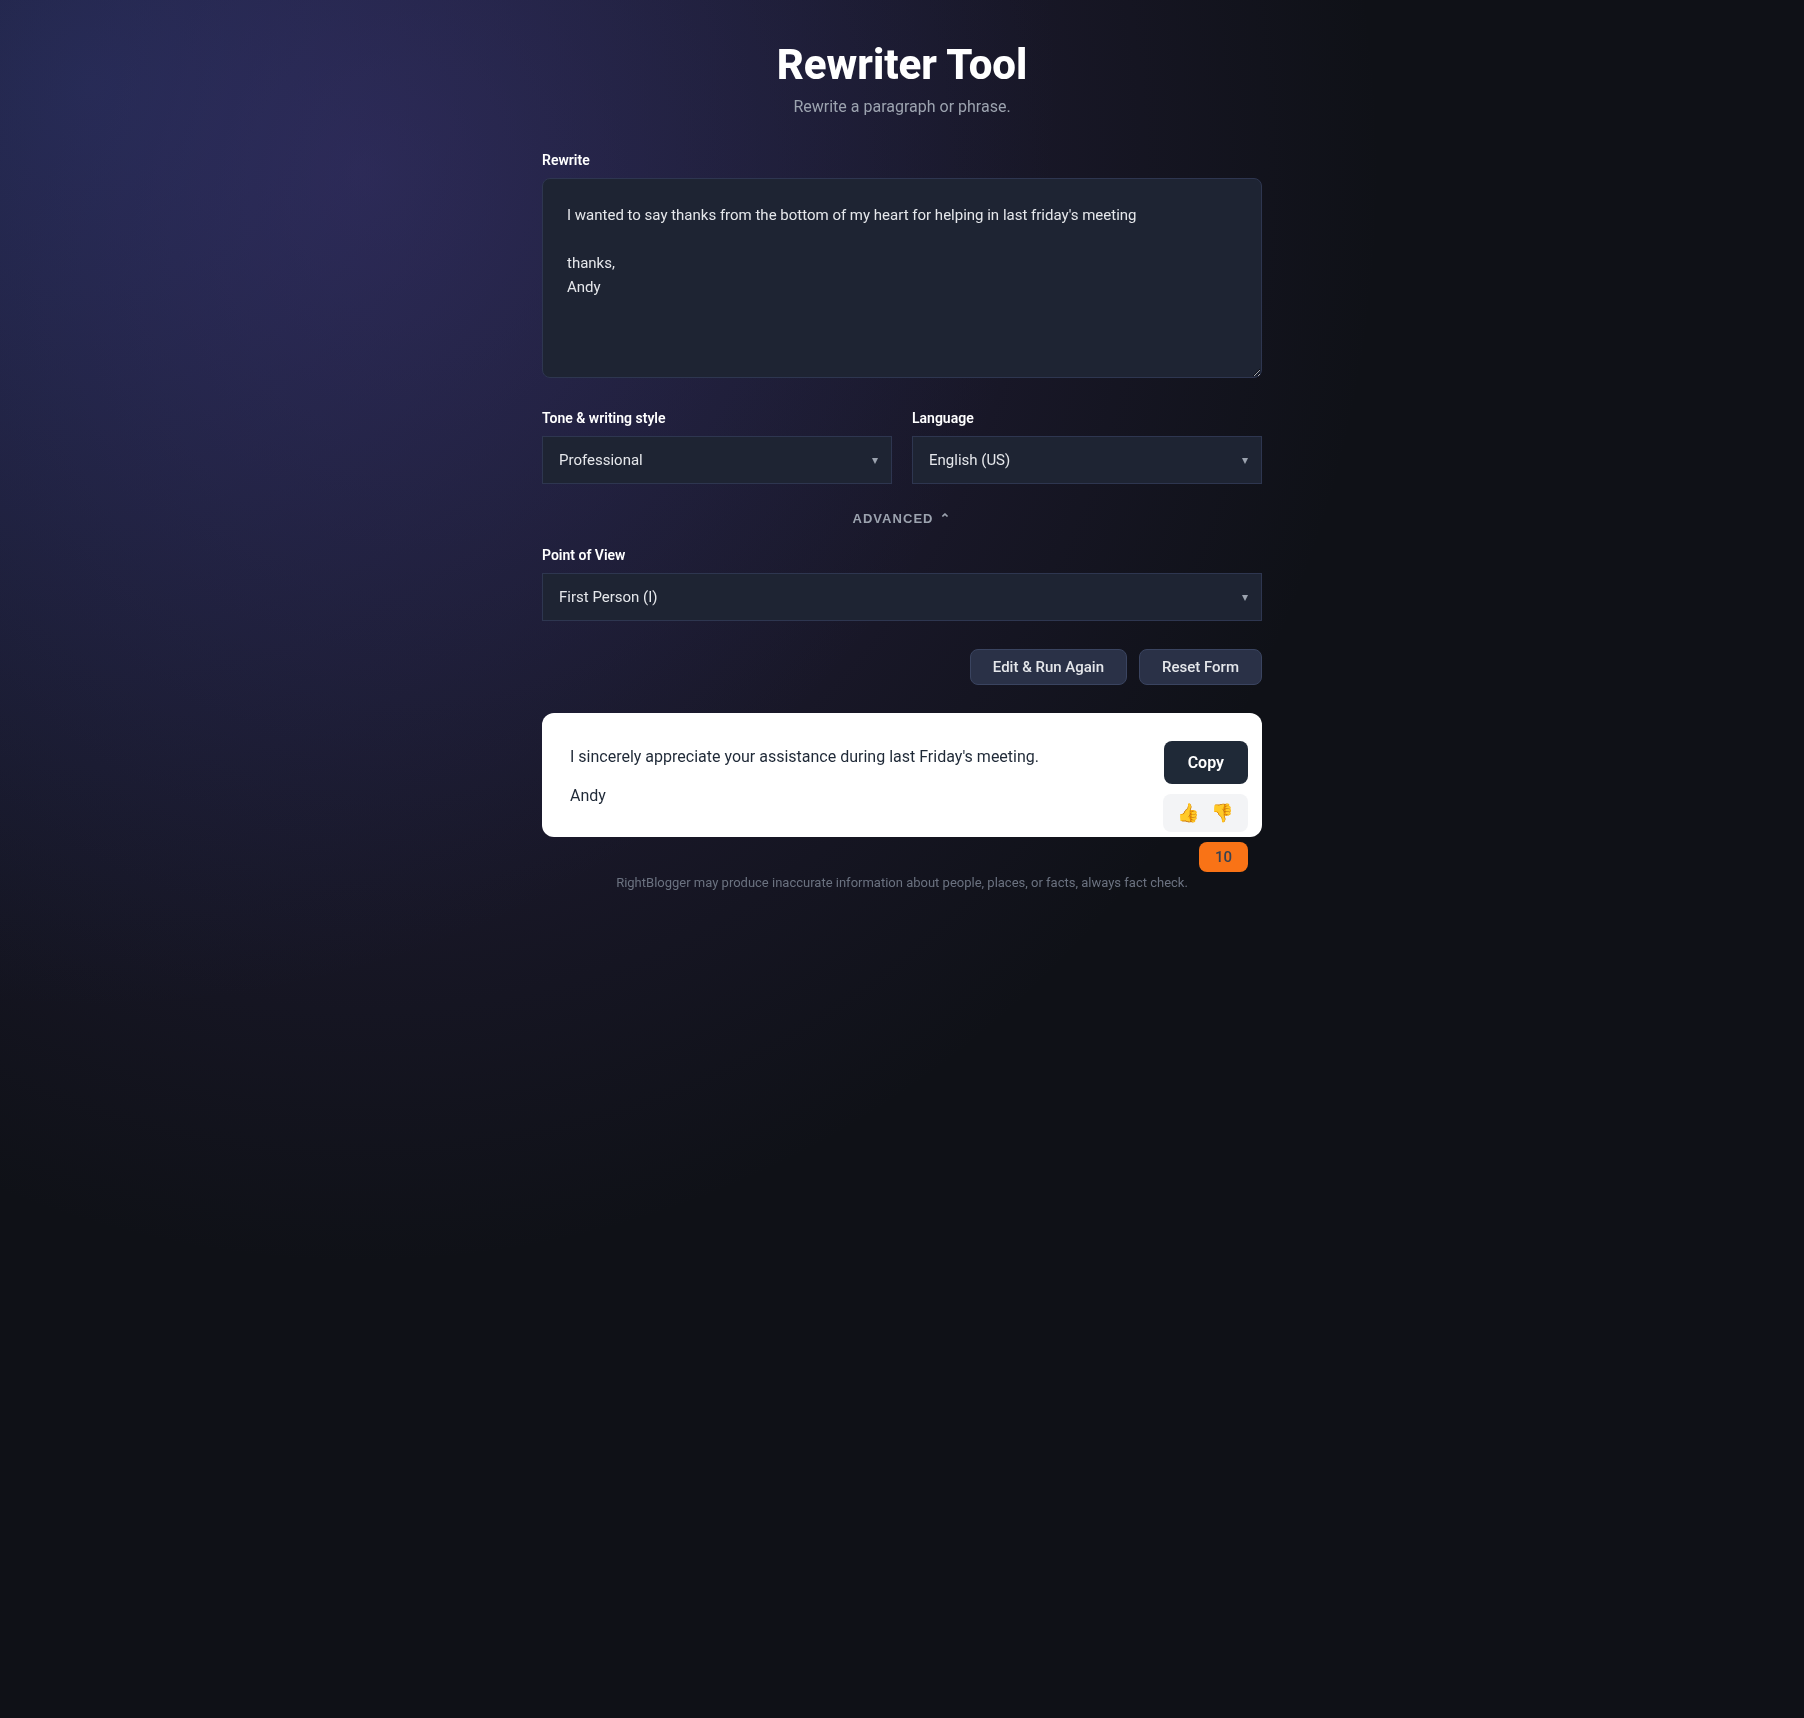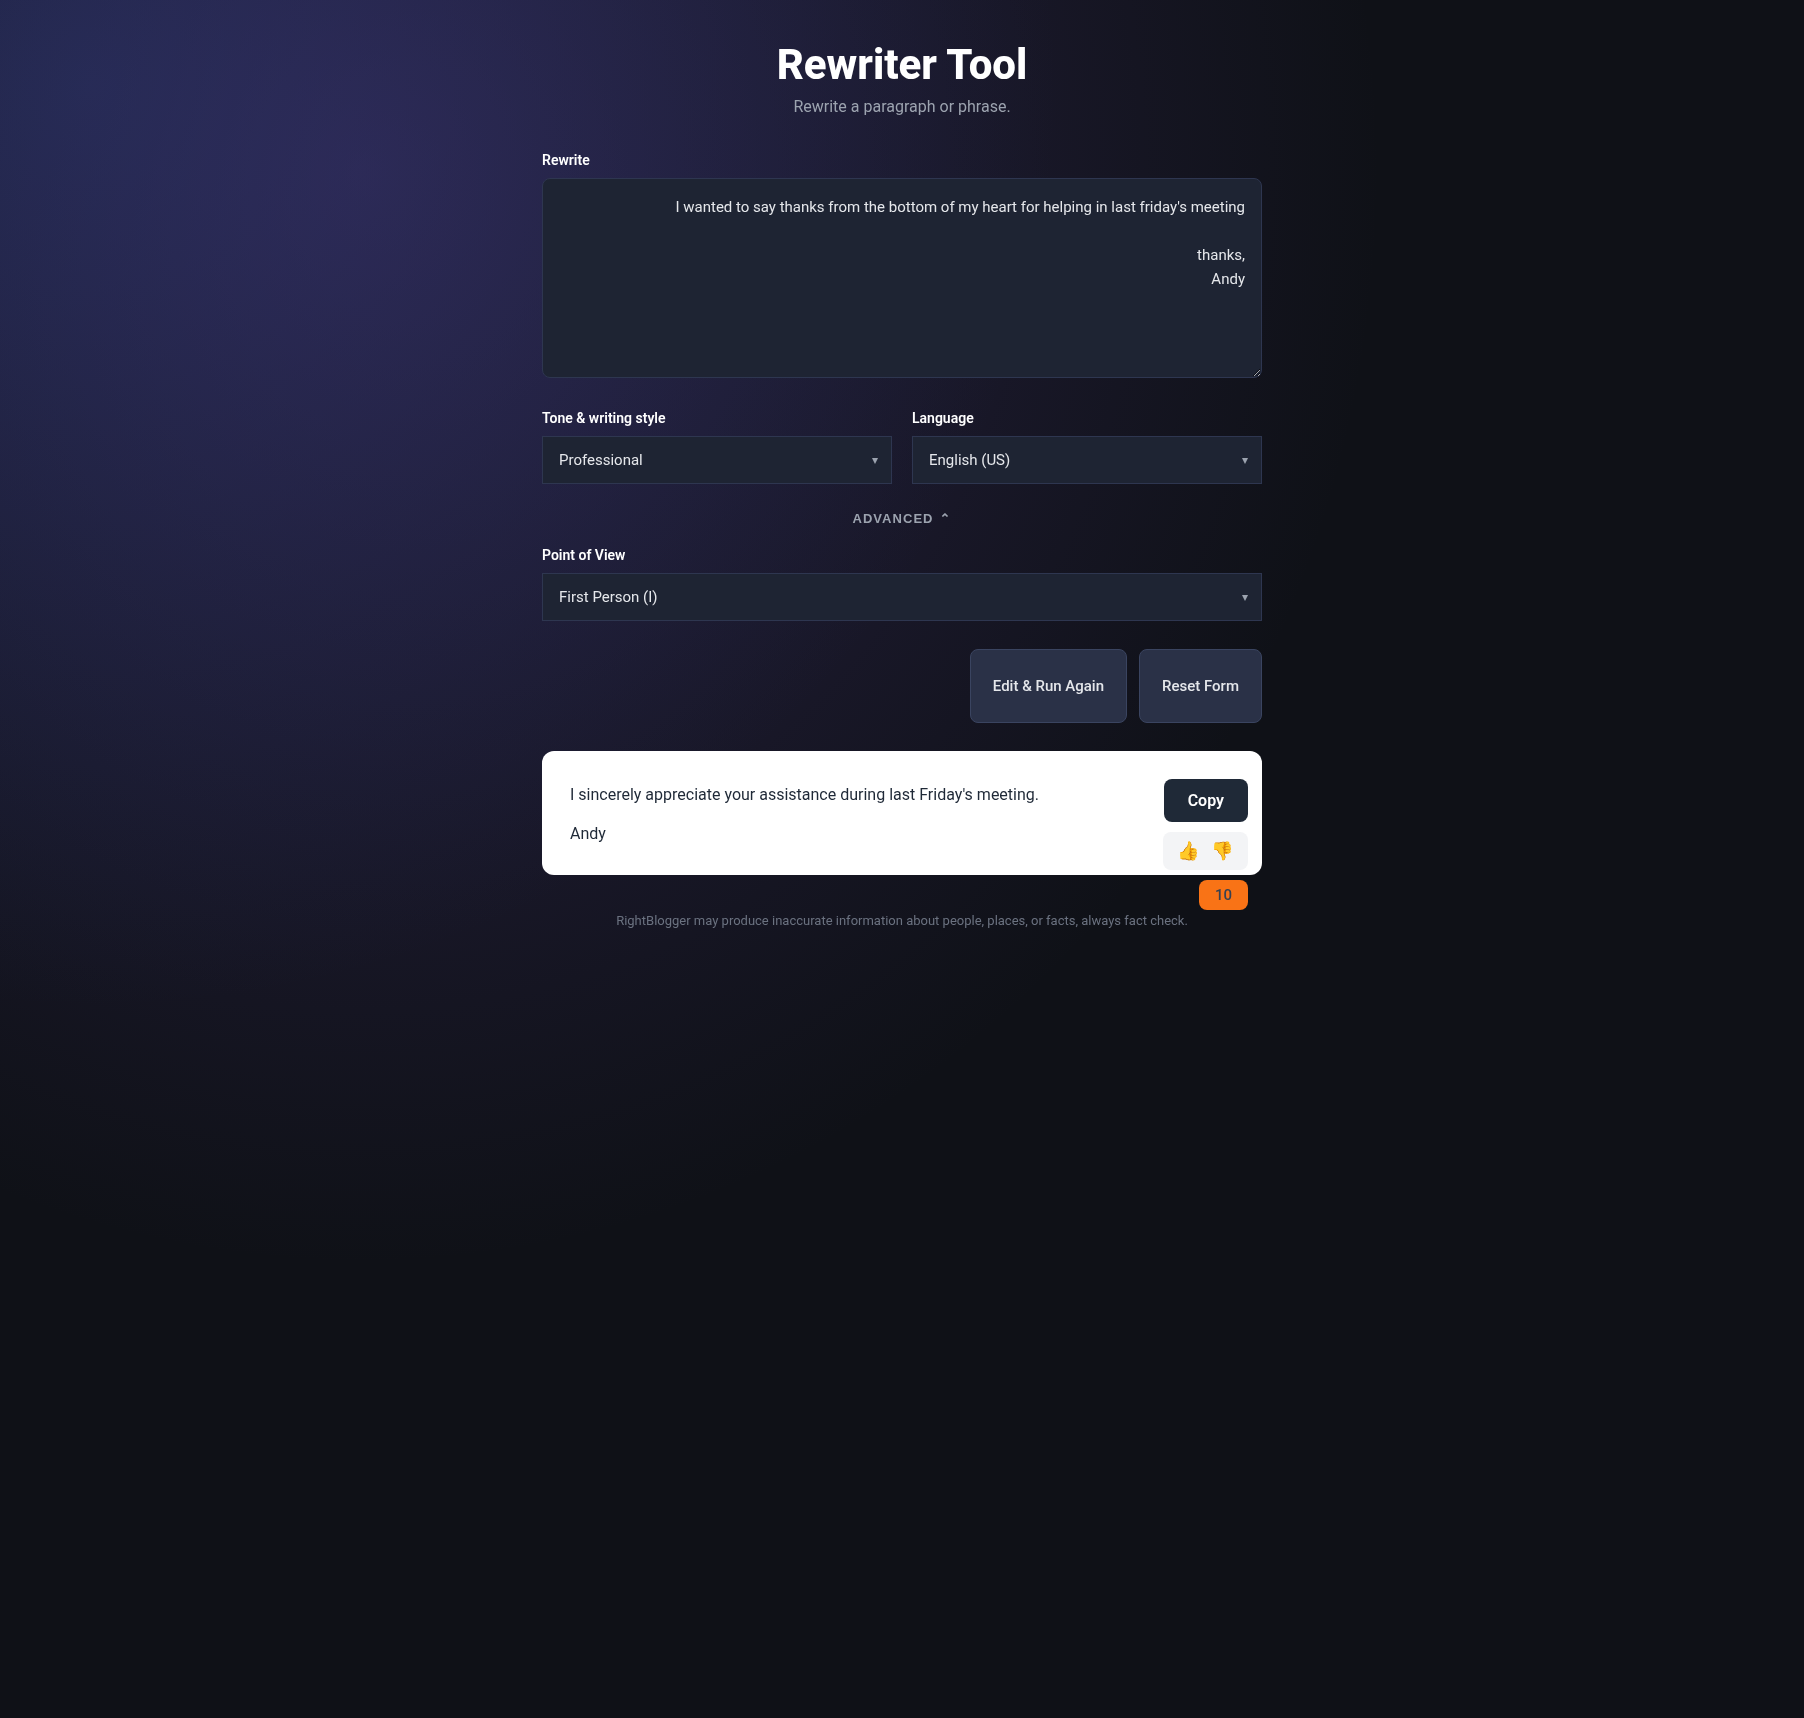--- a/index.html
+++ b/index.html
@@ -56,27 +56,26 @@
       display: block;
     }
 
     .content-textarea {
       width: 100%;
       background-color: #1e2433;
       border: 1px solid #2e3650;
       border-radius: 8px;
       color: #e5e7eb;
       font-size: 15px;
-      padding: 16px;
+      padding: 24px;
       resize: vertical;
       min-height: 200px;
       outline: none;
       font-family: inherit;
       line-height: 1.6;
-      text-align: right;
     }
 
     .two-col {
       display: grid;
       grid-template-columns: 1fr 1fr;
       gap: 20px;
       margin-top: 28px;
     }
 
     .select-field {
@@ -138,21 +137,21 @@
       display: flex;
       justify-content: flex-end;
       gap: 12px;
       margin-bottom: 28px;
     }
 
     .btn-secondary {
       background-color: #2a3147;
       border: 1px solid #3a4460;
       color: #e5e7eb;
-      padding: 27px 22px;
+      padding: 8px 22px;
       border-radius: 8px;
       font-size: 15px;
       font-weight: 500;
       cursor: pointer;
       font-family: inherit;
     }
 
     .result-card {
       width: 100%;
       background-color: #ffffff;

